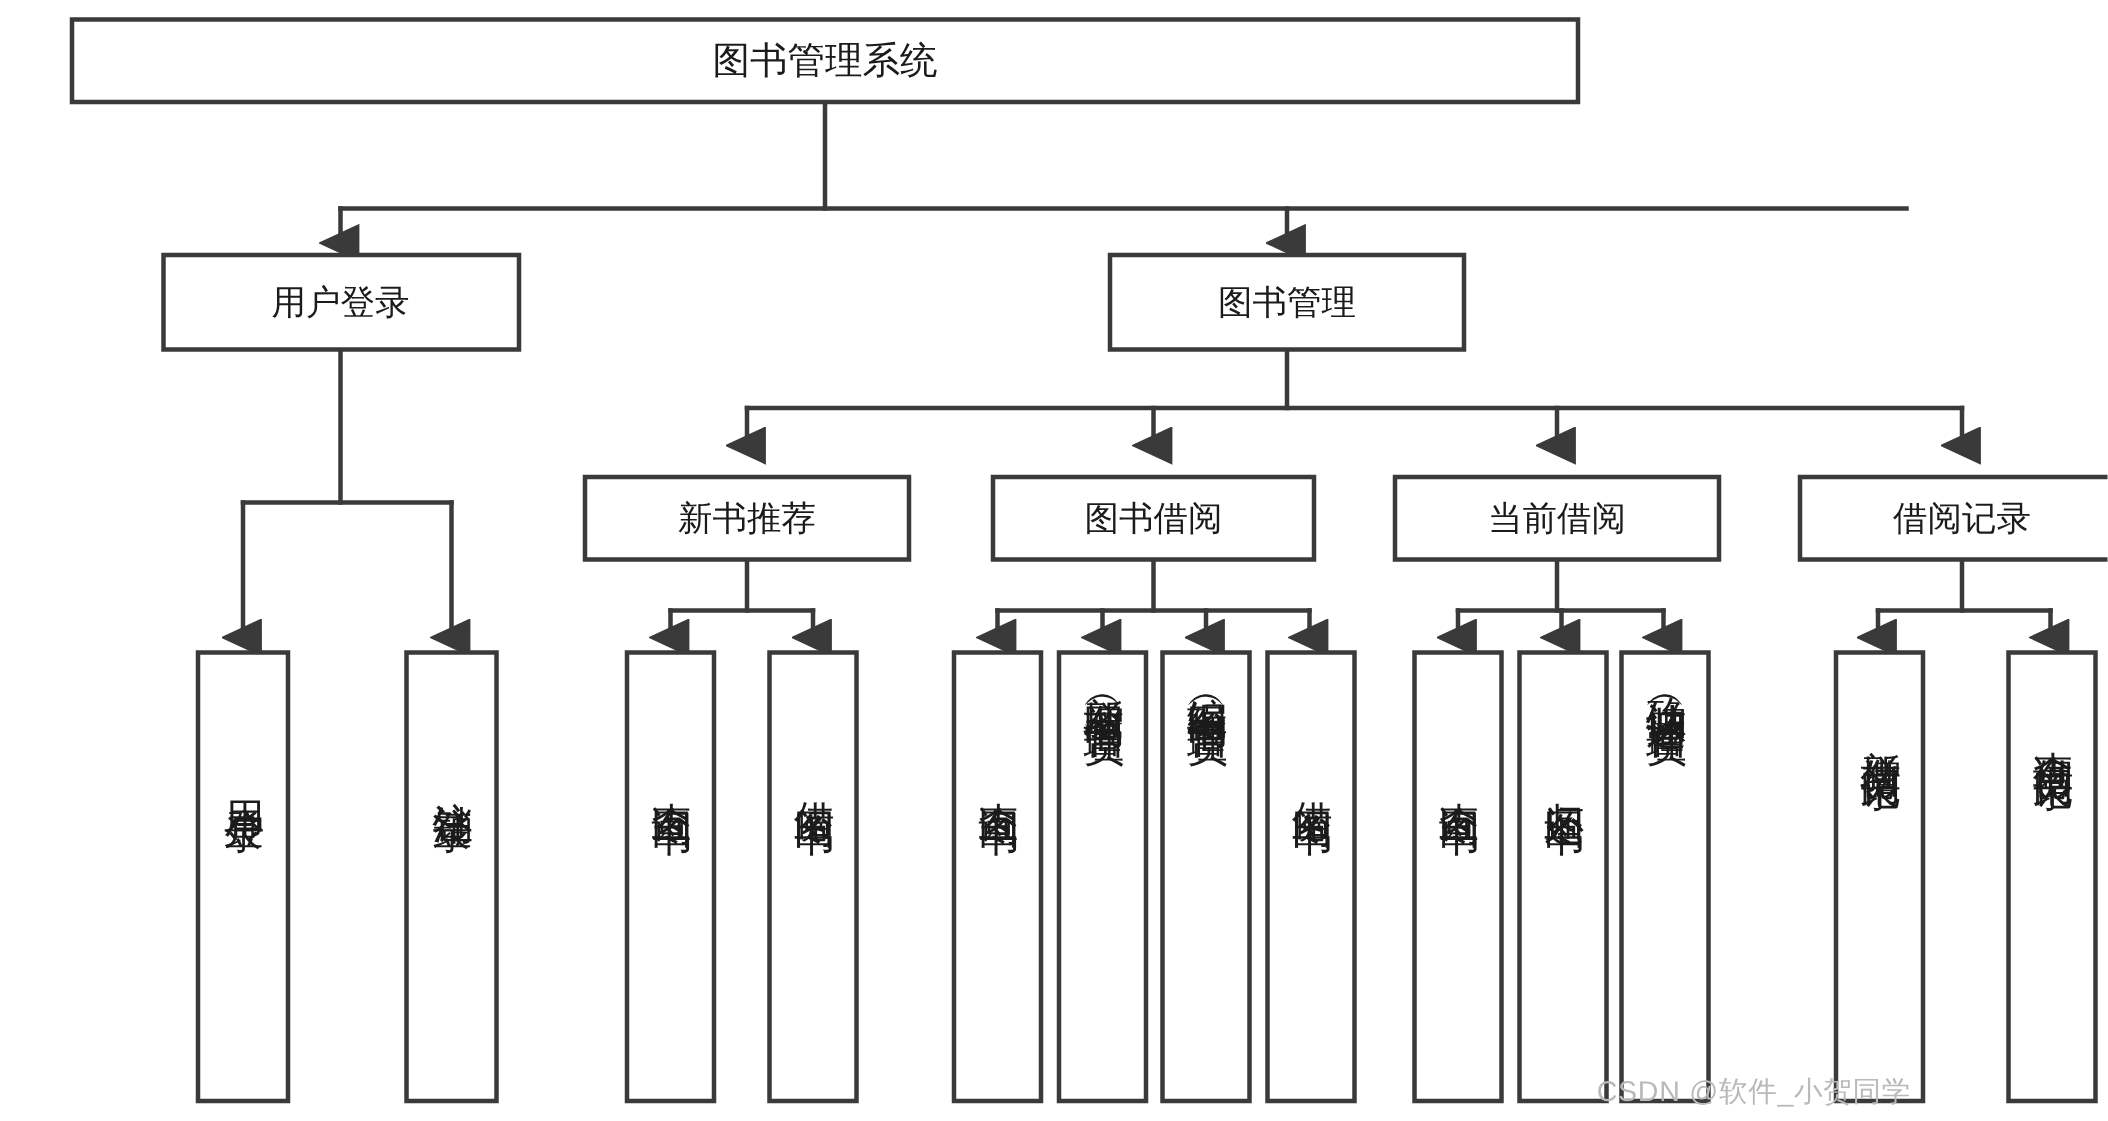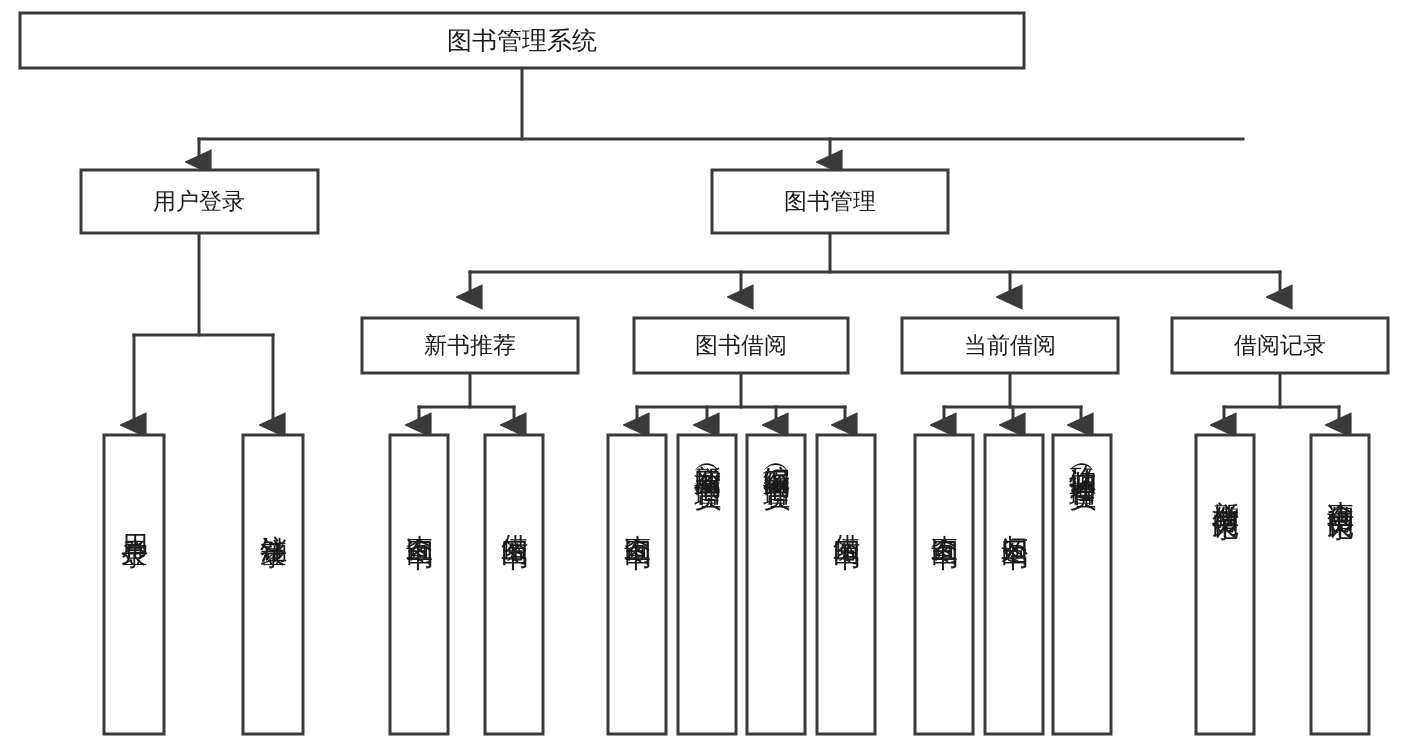--- a/index.html
+++ b/index.html
@@ -13,20 +13,21 @@
     height: 747px;
     font-family: "Liberation Sans", "DejaVu Sans", sans-serif;
     overflow: hidden;
     position: relative;
   }
   #diagram-root {
     position: relative;
     width: 1258px;
     height: 747px;
     background: #ffffff;
+    margin-left: 28px;
   }
   svg.tree-canvas {
     position: absolute;
     top: 0;
     left: 0;
     width: 1405px;
     height: 747px;
     display: block;
   }
   .node-box {
@@ -242,14 +243,15 @@
     <span class="leaf-label" style="margin-top:8px;">确认归还（管理员）</span>
   </div>
 
   <div class="leaf-label-wrap" style="left:1196px; top:435px; width:58px; height:299px;">
     <span class="leaf-label" style="margin-top:44px;">新增借阅记录</span>
   </div>
   <div class="leaf-label-wrap" style="left:1311px; top:435px; width:58px; height:299px;">
     <span class="leaf-label" style="margin-top:44px;">查询借阅记录</span>
   </div>
 
+  <div class="watermark">CSDN @软件_小贺同学</div>
 
 </div>
 
 </body></html>

